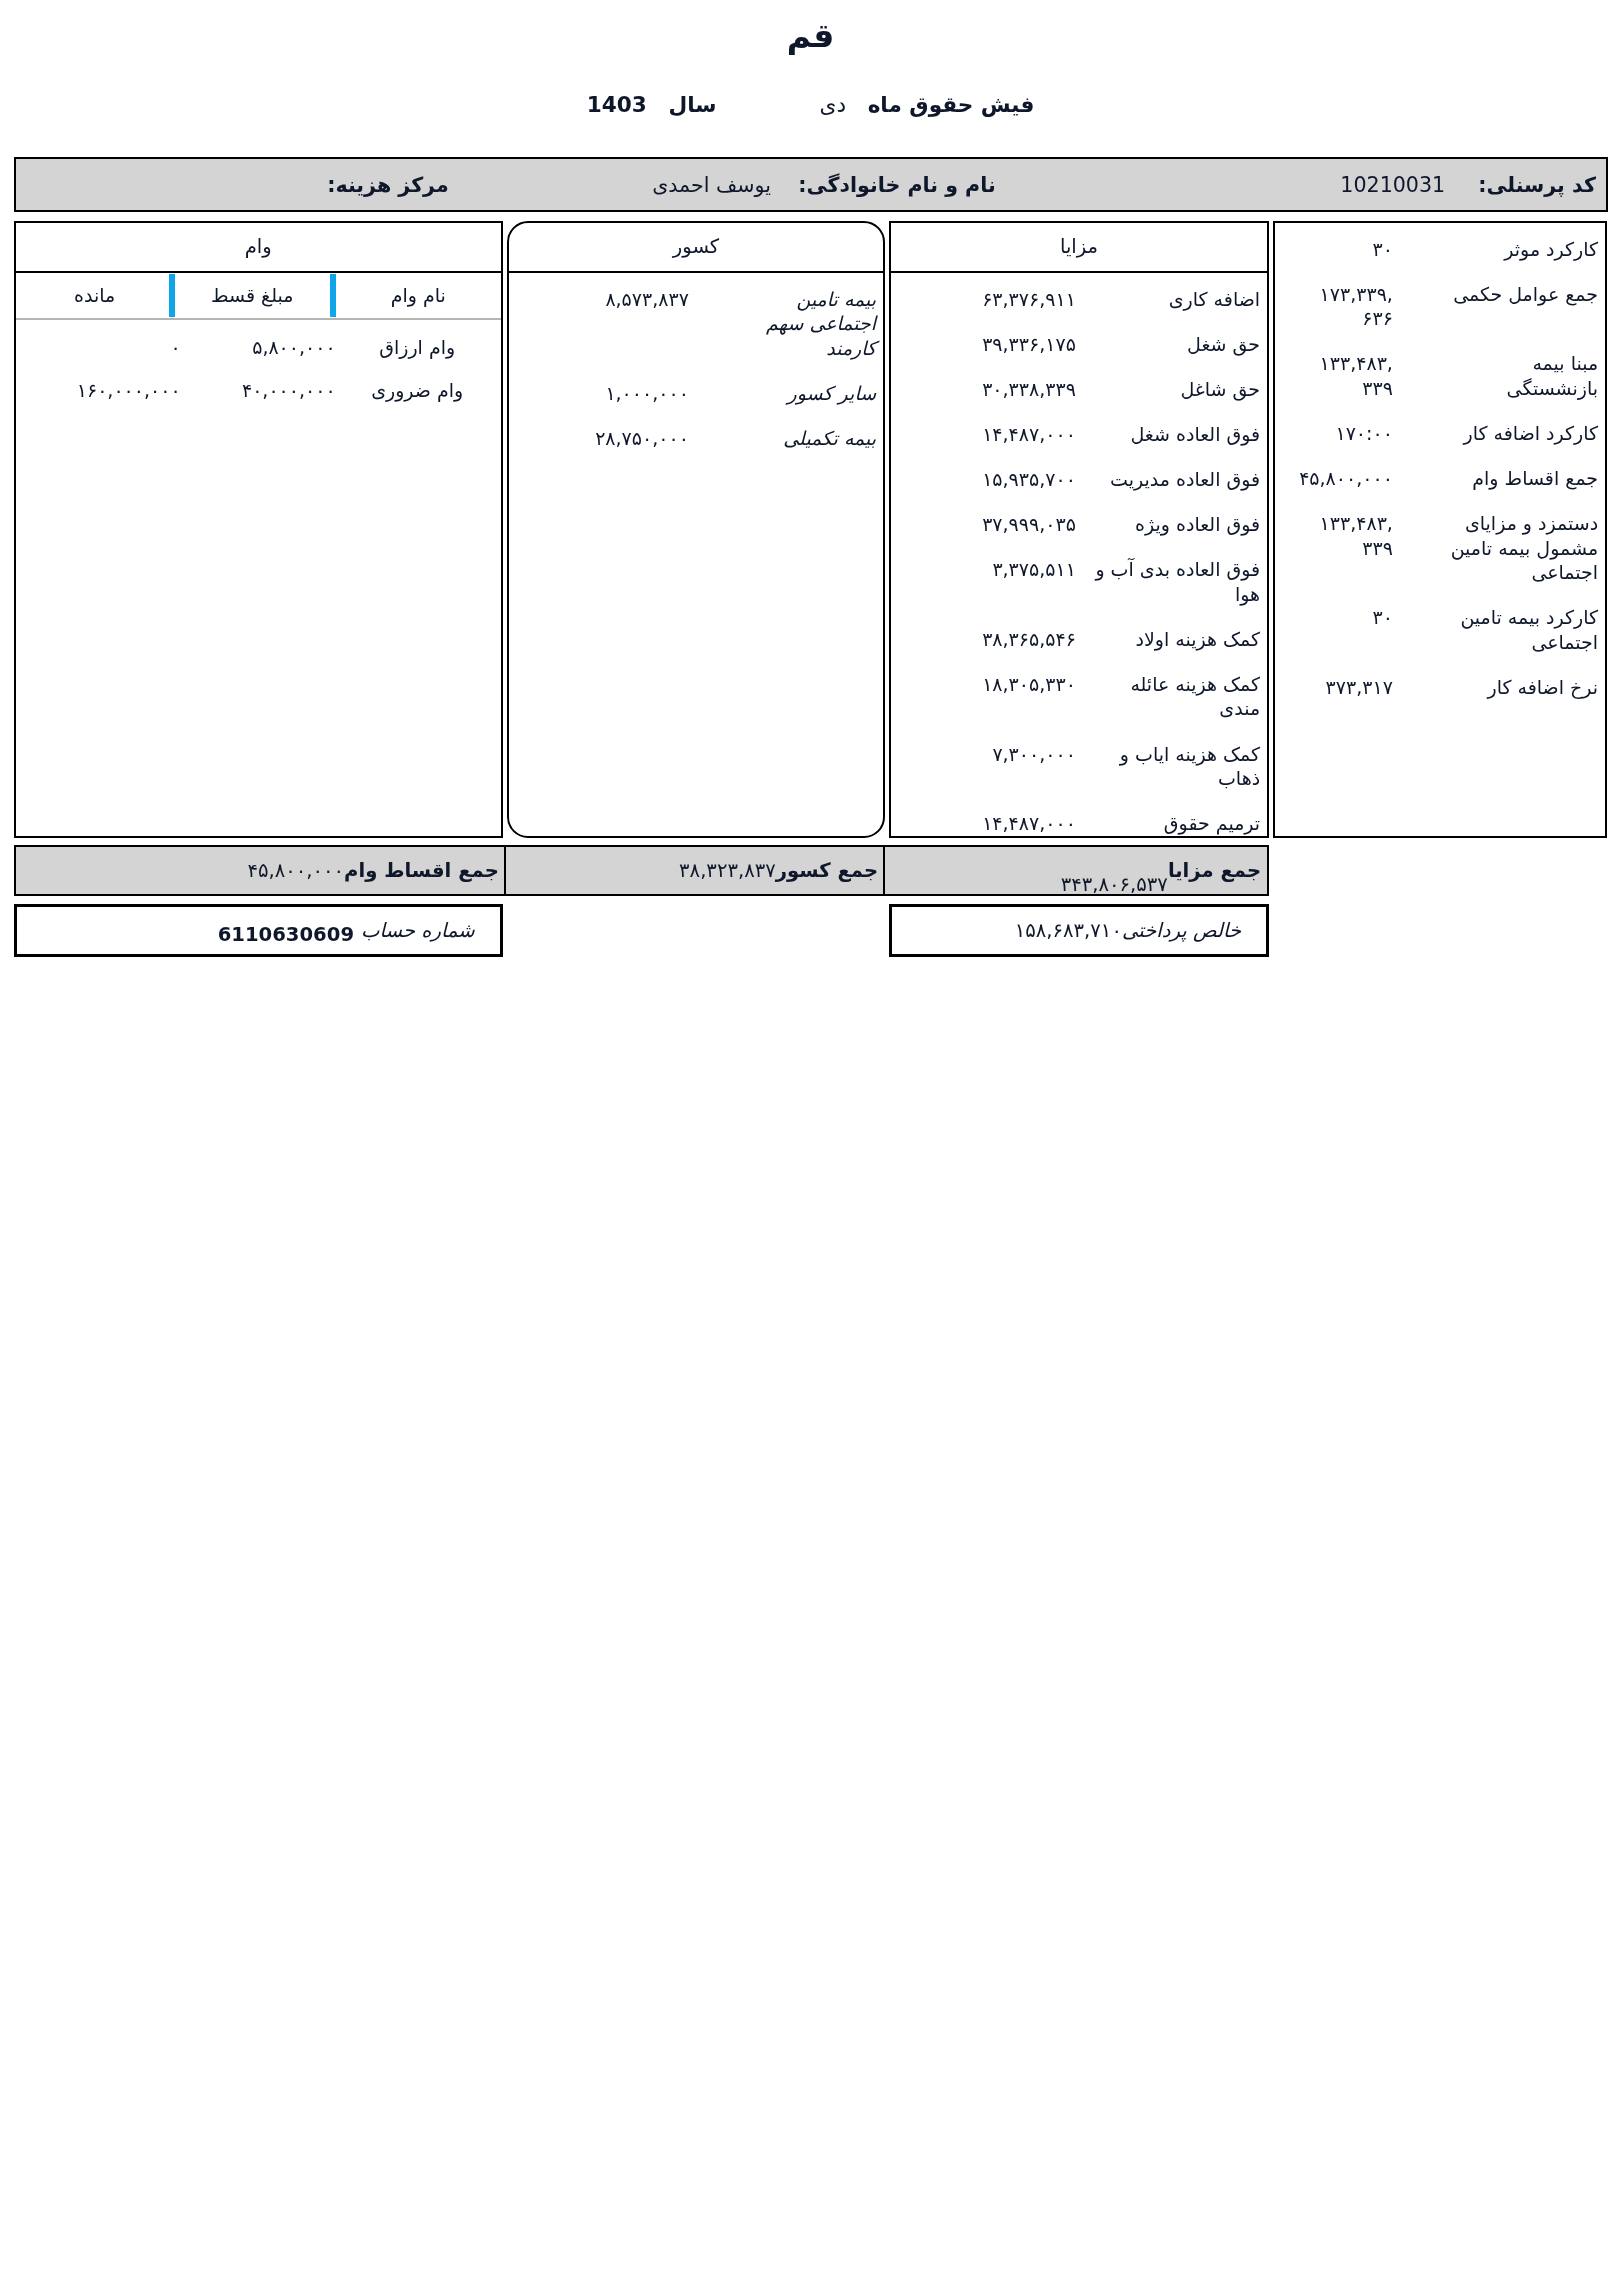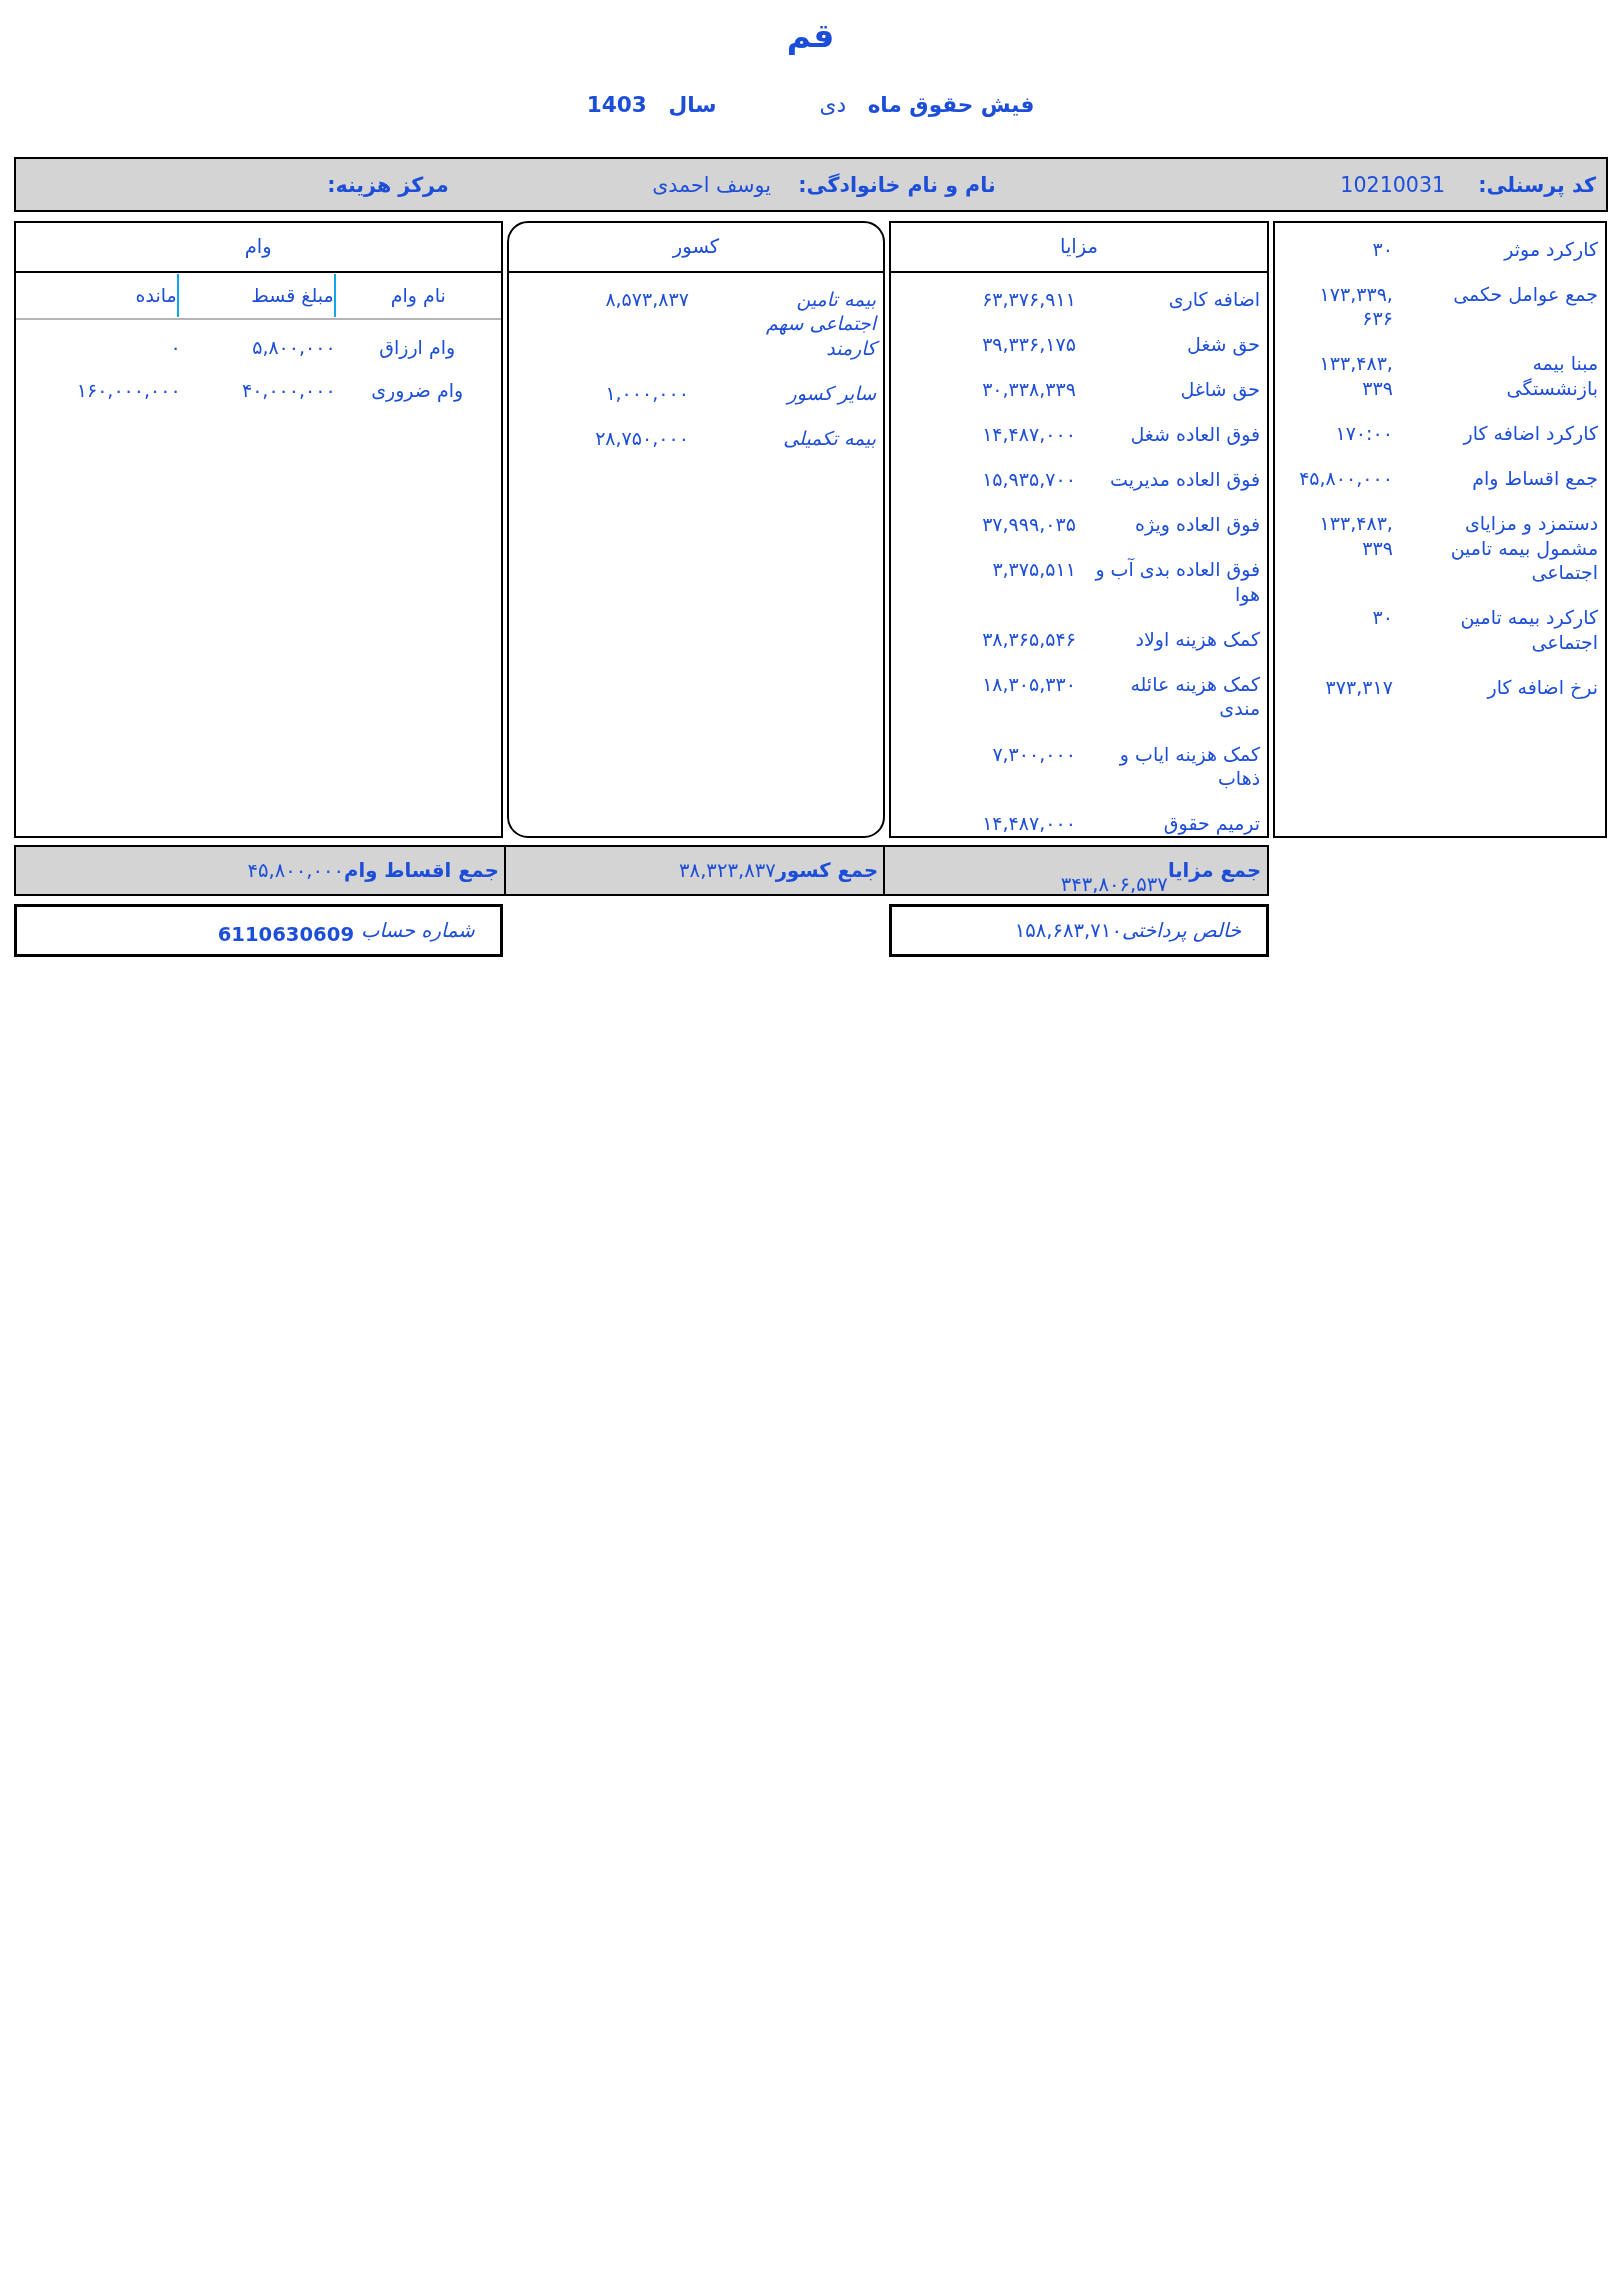--- a/index.html
+++ b/index.html
@@ -1,18 +1,18 @@
 <!DOCTYPE html>
 <html lang="fa" dir="rtl"><head>
 <meta charset="utf-8">
 <style>
   html,body{margin:0;padding:0;background:#fff;}
   .page{
     position:relative;width:1621px;height:2293px;background:#ffffff;
-    font-family:"DejaVu Sans",sans-serif;color:#1d4ed8;direction:rtl;overflow:hidden;
+    font-family:"DejaVu Sans",sans-serif;color:#0f172a;direction:rtl;overflow:hidden;
   }
   .b{font-weight:bold;}
   .ltr{direction:ltr;unicode-bidi:embed;}
 
   
   .title{position:absolute;top:15.7px;left:0;width:100%;text-align:center;
          font-size:33px;font-weight:bold;}
   .subtitle{position:absolute;top:92px;left:0;width:100%;display:flex;
             justify-content:center;align-items:baseline;font-size:21.6px;}
   .subtitle .sp1{display:inline-block;width:21.6px;}
@@ -45,21 +45,21 @@
   .col-other .row-value{width:111px;}
   .col-benefits .row-label{max-width:174px;}
   .col-benefits .row-value{width:178px;}
   .col-deductions .row-label{max-width:125px;font-style:italic;}
   .col-deductions .row-value{width:173px;}
 
   
   .loan-headers{display:flex;height:45px;align-items:center;text-align:center;
     border-bottom:2px solid #b5b5b5;}
   .loan-hcell{line-height:43px;}
-  .loan-hcell + .loan-hcell{border-right:2px solid #0ea5e9;text-align:right;}
+  .loan-hcell + .loan-hcell{border-right:6px solid #0ea5e9;}
   .c-name{width:165px;}
   .c-inst{width:155px;}
   .c-bal{width:148px;}
   .loan-body{padding-top:15.7px;}
   .loan-row{display:flex;margin-bottom:21.6px;}
   .loan-row .c-name{text-align:center;padding-right:2px;box-sizing:border-box;}
   .loan-row .num{direction:ltr;text-align:right;box-sizing:border-box;}
 
   
   .tcell{position:absolute;top:845px;height:51px;background:#d4d4d4;

